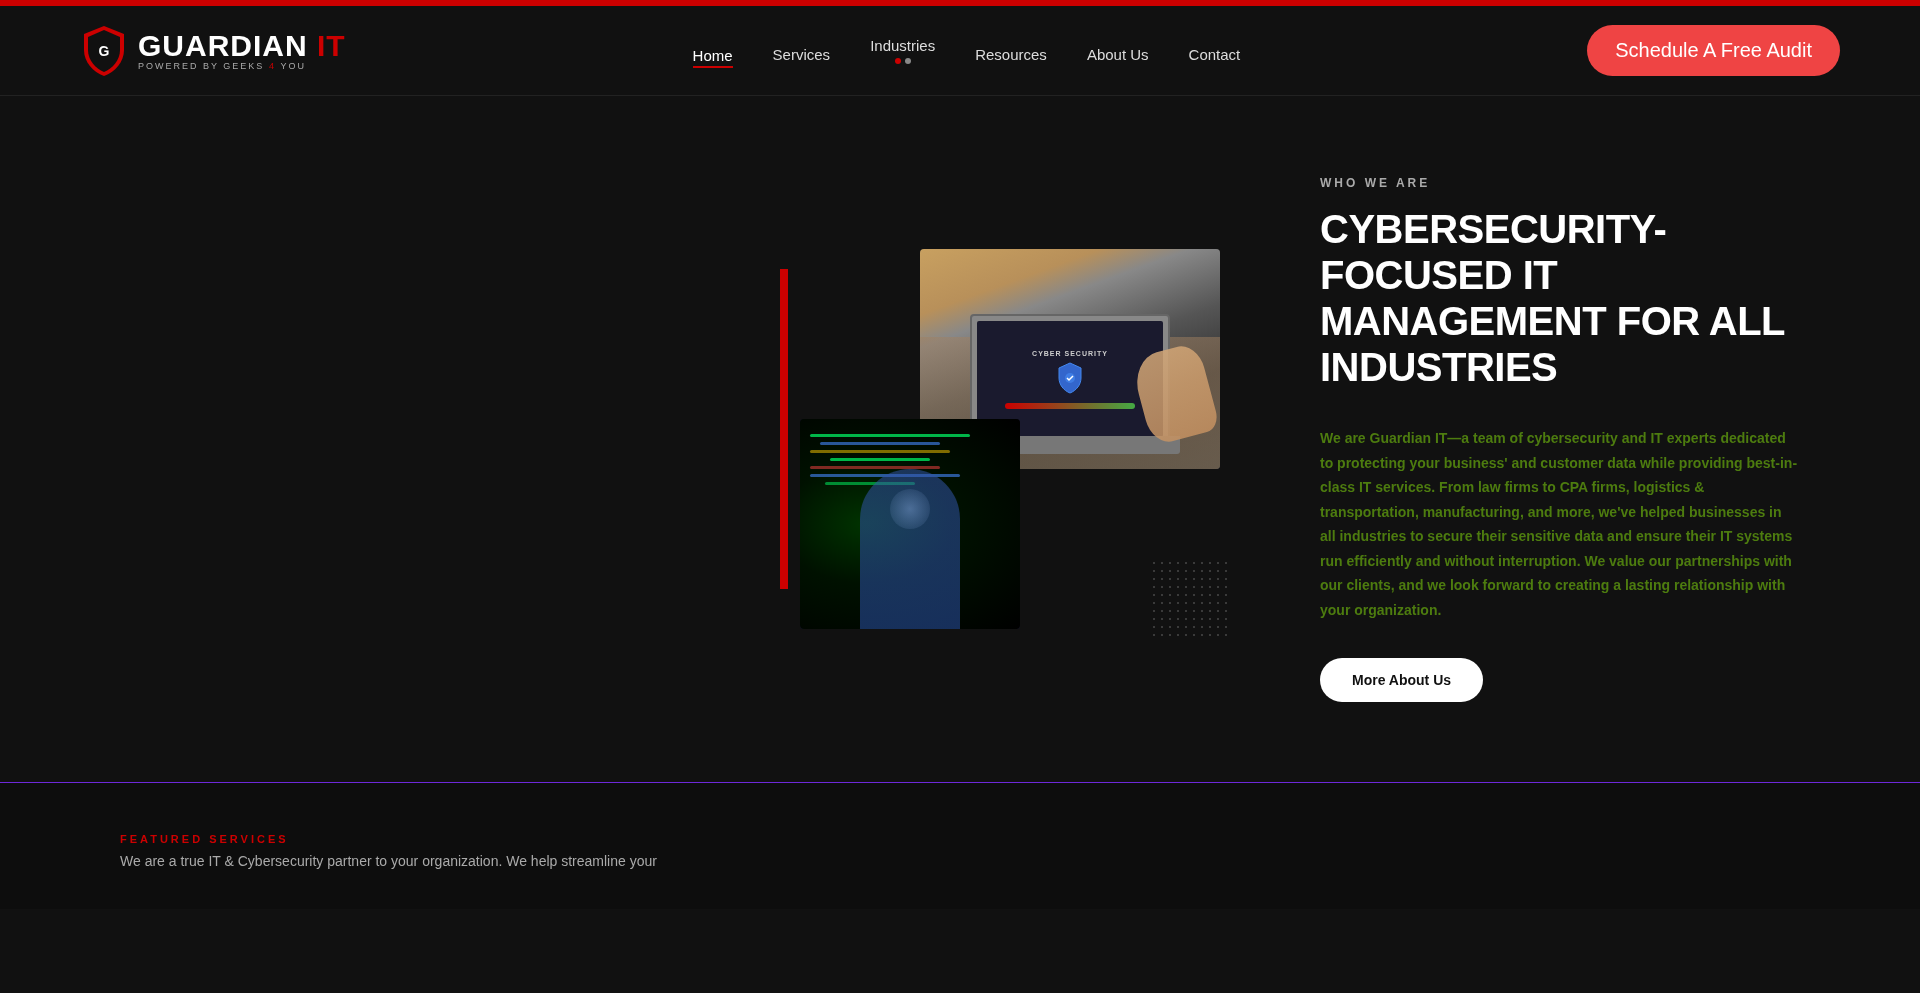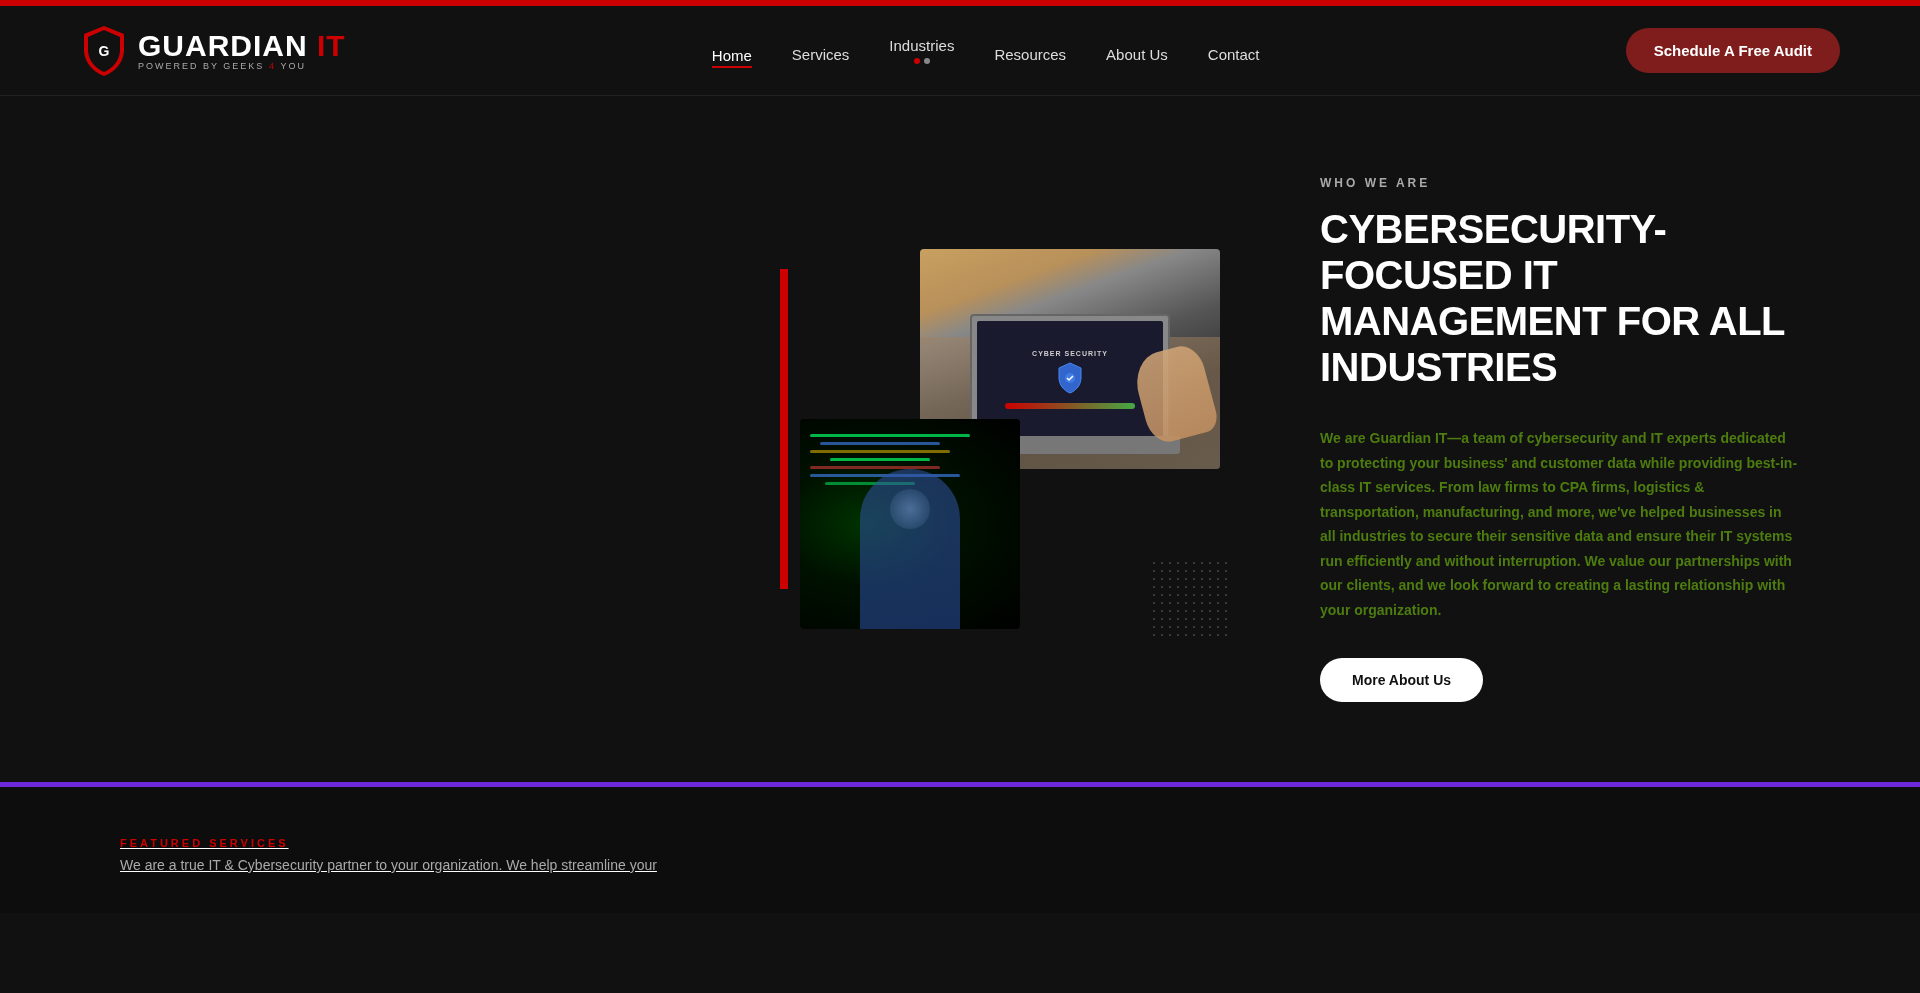--- a/index.html
+++ b/index.html
@@ -90,26 +90,26 @@
       content: '';
       position: absolute;
       bottom: -4px;
       left: 0;
       width: 100%;
       height: 2px;
       background: #cc0000;
     }
 
     .nav-cta {
-      background: #7f1d1d;
+      background: #ef4444;
       color: #fff !important;
       padding: 14px 28px;
       border-radius: 50px;
-      font-size: 15px;
-      font-weight: 700;
+      font-size: 20px;
+      font-weight: 400;
       text-decoration: none;
       white-space: nowrap;
       transition: background 0.2s;
     }
 
     
     .main-content {
       display: flex;
       align-items: center;
       justify-content: flex-end;
@@ -236,22 +236,21 @@
       text-decoration: none;
       border: none;
       cursor: pointer;
       transition: background 0.2s, color 0.2s;
     }
 
     
     .featured-services {
       background: #0d0d0d;
       padding: 50px 120px 40px;
-      border-top: 5px solid #6d28d9;
-      text-decoration: underline;
+      border-top: 1px solid #6d28d9;
     }
 
     .featured-label {
       font-size: 11px;
       letter-spacing: 3px;
       color: #cc0000;
       text-transform: uppercase;
       font-weight: 700;
       margin-bottom: 8px;
     }

